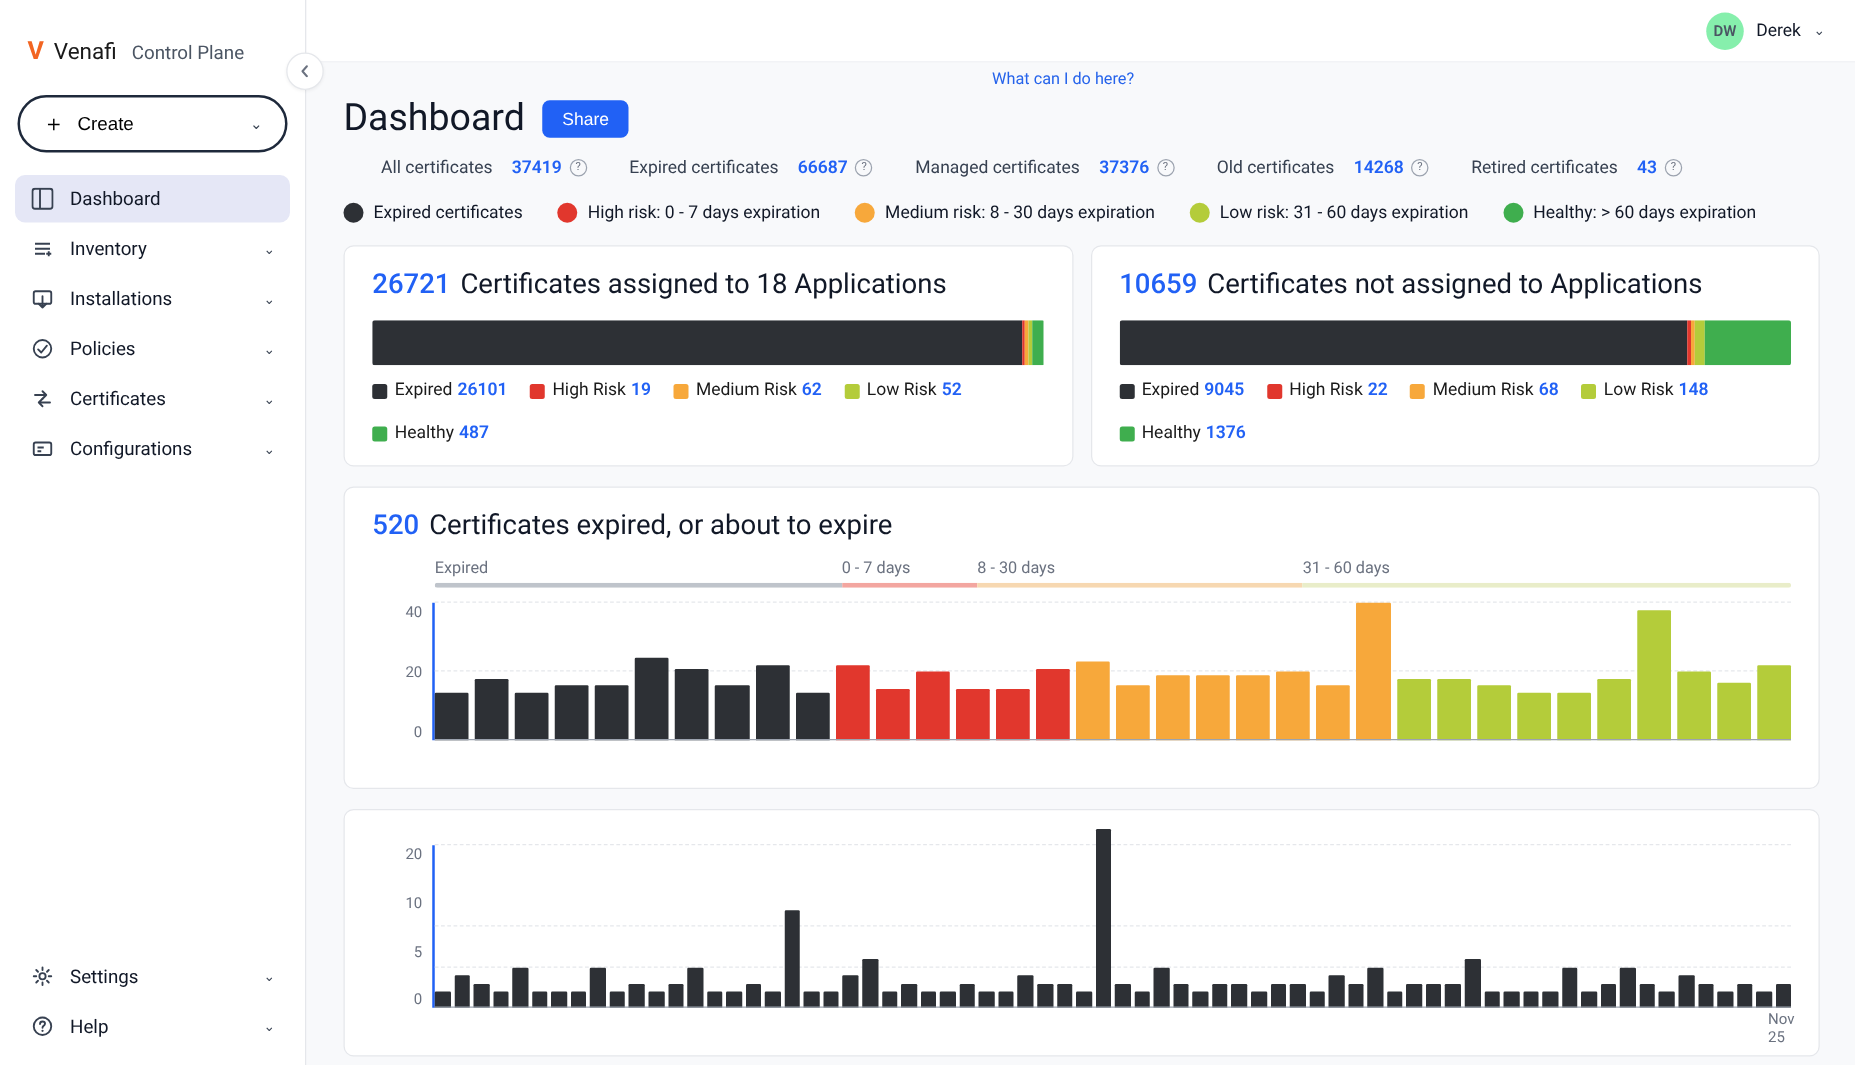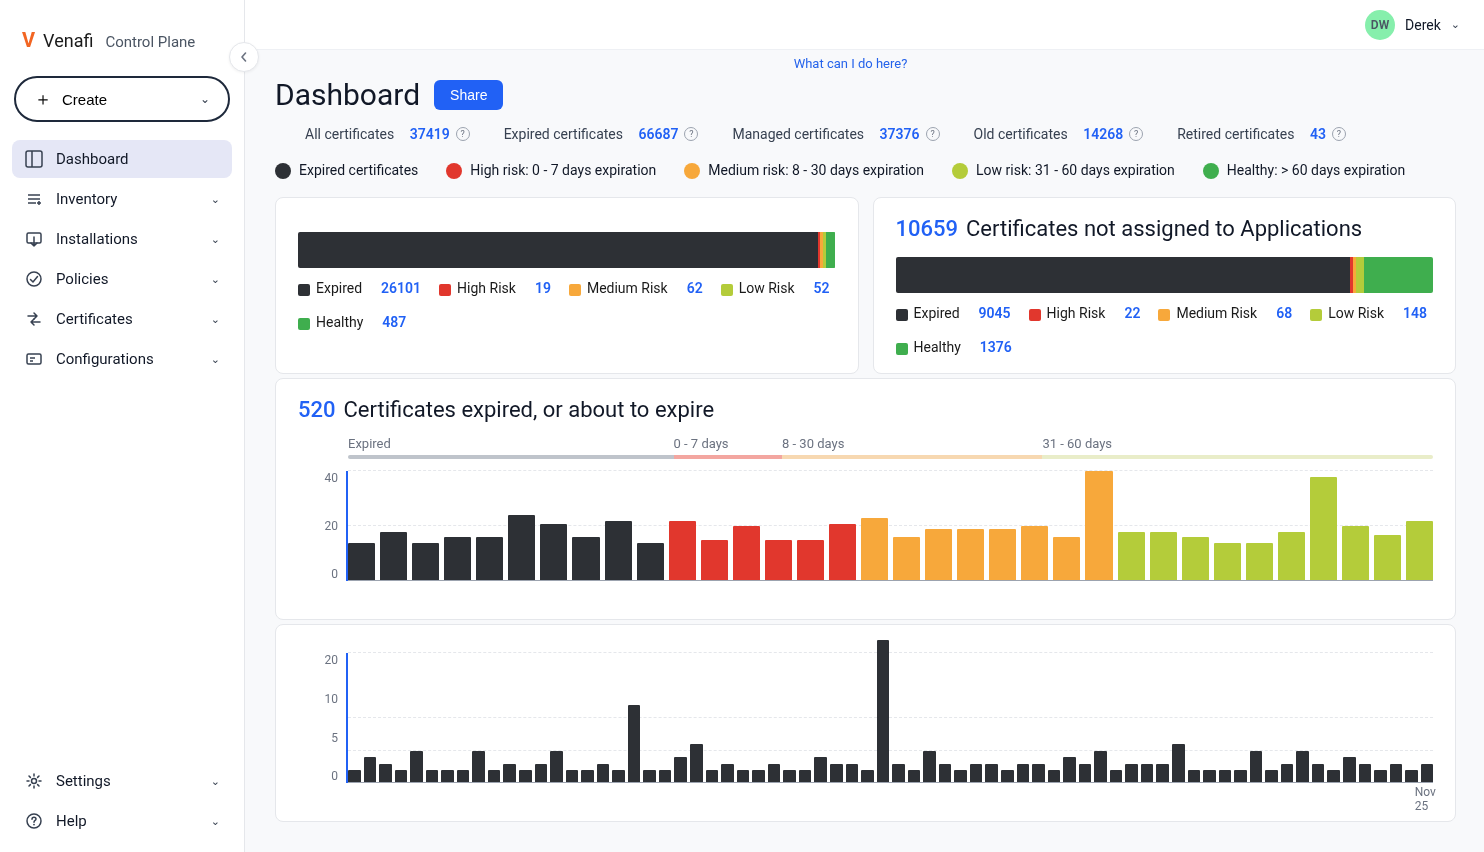--- a/index.html
+++ b/index.html
@@ -38,22 +38,22 @@
   .dot { width:16px; height:16px; border-radius:50%; display:inline-block; margin-right:8px; vertical-align:middle;}
   .sq { width:12px; height:12px; display:inline-block; margin-right:6px; border-radius:2px; vertical-align:middle;}
   .cards-row { display:flex; gap:14px; }
   .card { background:#fff; border:1px solid #e5e7eb; border-radius:8px; padding:18px 22px; }
   .card-half { flex:1; }
   .card-title { font-size:22px; font-weight:400; color:#111827; }
   .card-title .num { color:#2161f5; font-weight:500; margin-right:8px;}
   .stack-bar { height:36px; width:100%; display:flex; border-radius:2px; overflow:hidden; margin:16px 0 12px 0; }
   .stack-seg { height:100%; }
   .mini-legend { display:flex; gap:18px; font-size:14px; flex-wrap:wrap;}
-  .mini-legend .val { color:#2161f5; font-weight:600; margin-left:19px;}
-  .chart-card { margin-top:4px; }
+  .mini-legend .val { color:#2161f5; font-weight:600; margin-left:4px;}
+  .chart-card { margin-top:16px; }
   .range-labels { display:flex; font-size:13px; color:#6b7280; padding:0 0 4px 50px; }
   .range-bar { height:4px; display:flex; margin:0 0 12px 50px; border-radius:2px; overflow:hidden;}
   .range-seg { height:100%; }
   .bars-wrap { position:relative; height:130px; padding-left:50px; }
   .y-axis { position:absolute; left:0; top:0; bottom:20px; width:46px; display:flex; flex-direction:column; justify-content:space-between; align-items:flex-end; font-size:12px; color:#6b7280; padding-right:6px;}
   .y-axis-line { position:absolute; left:50px; right:0; border-top:1px dashed #e5e7eb; }
   .bars { position:absolute; left:50px; right:0; top:0; bottom:20px; display:flex; align-items:flex-end; gap:5px; }
   .bar { flex:1; border-radius:1px 1px 0 0; }
   .x-axis { position:absolute; left:50px; right:0; bottom:0; height:18px; font-size:12px; color:#6b7280; }
   .x-tick { position:absolute; transform:translateX(-50%); }
@@ -201,20 +201,21 @@
       <div class="legend-row">
         <span><span class="dot colors-expired"></span><span>Expired certificates</span></span>
         <span><span class="dot colors-high"></span><span>High risk: 0 - 7 days expiration</span></span>
         <span><span class="dot colors-med"></span><span>Medium risk: 8 - 30 days expiration</span></span>
         <span><span class="dot colors-low"></span><span>Low risk: 31 - 60 days expiration</span></span>
         <span><span class="dot colors-healthy"></span><span>Healthy: &gt; 60 days expiration</span></span>
       </div>
 
       <div class="cards-row">
         <div class="card card-half">
+          <div class="card-title"><span class="num">26721</span><span>Certificates assigned to 18 Applications</span></div>
           <div class="stack-bar" id="stack-assigned">
               <div class="stack-seg" style="width: 97.6797%; background: rgb(45, 48, 53);"></div>
               <div class="stack-seg" style="width: 0.5%; background: rgb(225, 55, 45);"></div>
               <div class="stack-seg" style="width: 0.5%; background: rgb(247, 168, 59);"></div>
               <div class="stack-seg" style="width: 0.5%; background: rgb(180, 204, 58);"></div>
               <div class="stack-seg" style="width: 1.82254%; background: rgb(63, 174, 78);"></div>
             </div>
           <div class="mini-legend">
             <span><span class="sq colors-expired"></span><span>Expired</span><span class="val">26101</span></span>
             <span><span class="sq colors-high"></span><span>High Risk</span><span class="val">19</span></span>

